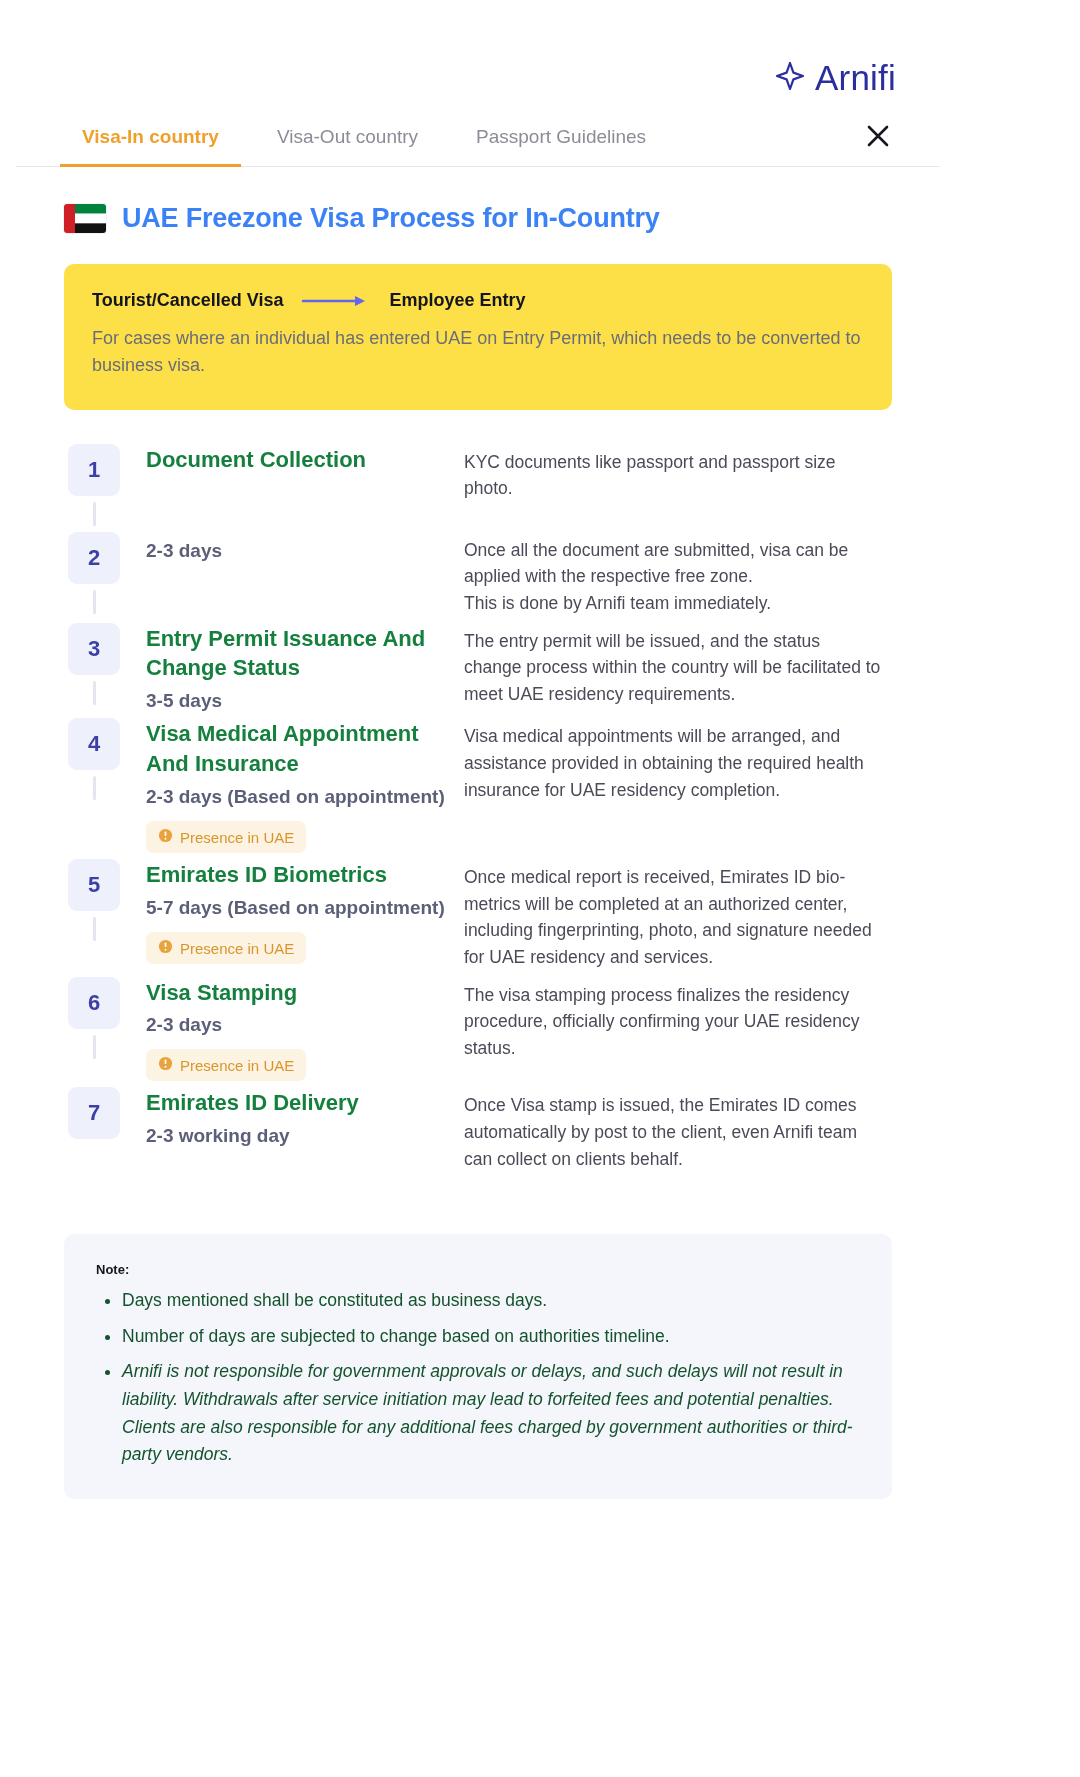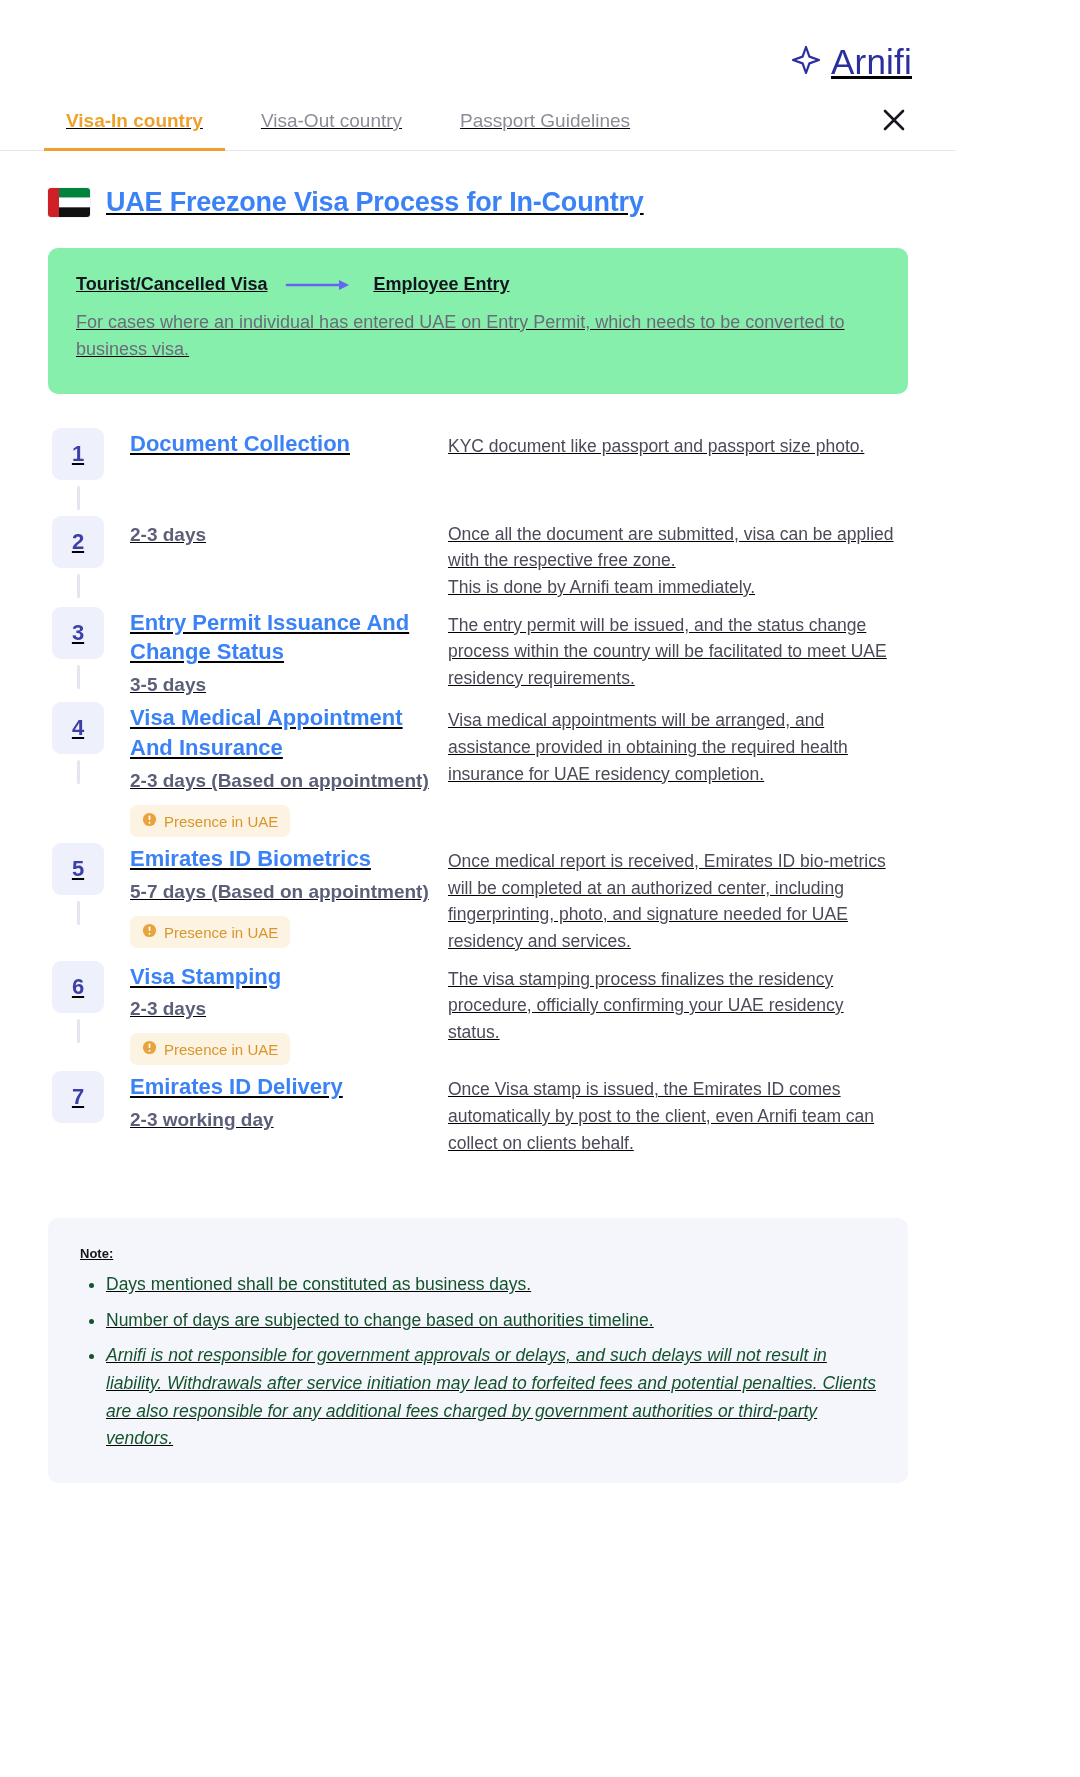--- a/index.html
+++ b/index.html
@@ -7,22 +7,21 @@
     margin: 0;
     padding: 0;
     background: #ffffff;
     font-family: "Liberation Sans", sans-serif;
   }
   .page {
     width: 956px;
     min-height: 1777px;
     background: #ffffff;
     position: relative;
-    padding: 0;
-    text-decoration: underline;
+    padding: 16px;
   }
   
   .brand-row {
     display: flex;
     justify-content: flex-end;
     align-items: center;
     padding: 42px 44px 12px 44px;
   }
   .brand {
     display: flex;
@@ -85,21 +84,21 @@
   }
   .page-title {
     font-size: 27px;
     font-weight: 700;
     color: #3b82f6;
     letter-spacing: -0.2px;
   }
   
   .callout {
     margin: 30px 48px 0 48px;
-    background: #86efac;
+    background: #fde047;
     border-radius: 10px;
     padding: 26px 28px 30px 28px;
   }
   .callout-head {
     display: flex;
     align-items: center;
     gap: 18px;
     font-size: 18px;
     font-weight: 700;
     color: #14151f;
@@ -156,21 +155,21 @@
   }
   .step-mid {
     width: 340px;
     flex: none;
     padding-left: 22px;
     padding-top: 1px;
   }
   .step-title {
     font-size: 22px;
     font-weight: 700;
-    color: #3b82f6;
+    color: #15803d;
     line-height: 1.36;
   }
   .step-duration {
     font-size: 19px;
     font-weight: 700;
     color: #5c5f78;
     margin-top: 7px;
   }
   .presence-badge {
     display: inline-flex;
@@ -279,21 +278,21 @@
   <div class="steps">
 
     <div class="step">
       <div class="step-left">
         <div class="step-num">1</div>
         <div class="step-connector"></div>
       </div>
       <div class="step-mid">
         <div class="step-title">Document Collection</div>
       </div>
-      <div class="step-desc">KYC document like passport and passport size photo.</div>
+      <div class="step-desc">KYC documents like passport and passport size photo.</div>
     </div>
 
     <div class="step">
       <div class="step-left">
         <div class="step-num">2</div>
         <div class="step-connector"></div>
       </div>
       <div class="step-mid">
         <div class="step-duration">2-3 days</div>
       </div>

